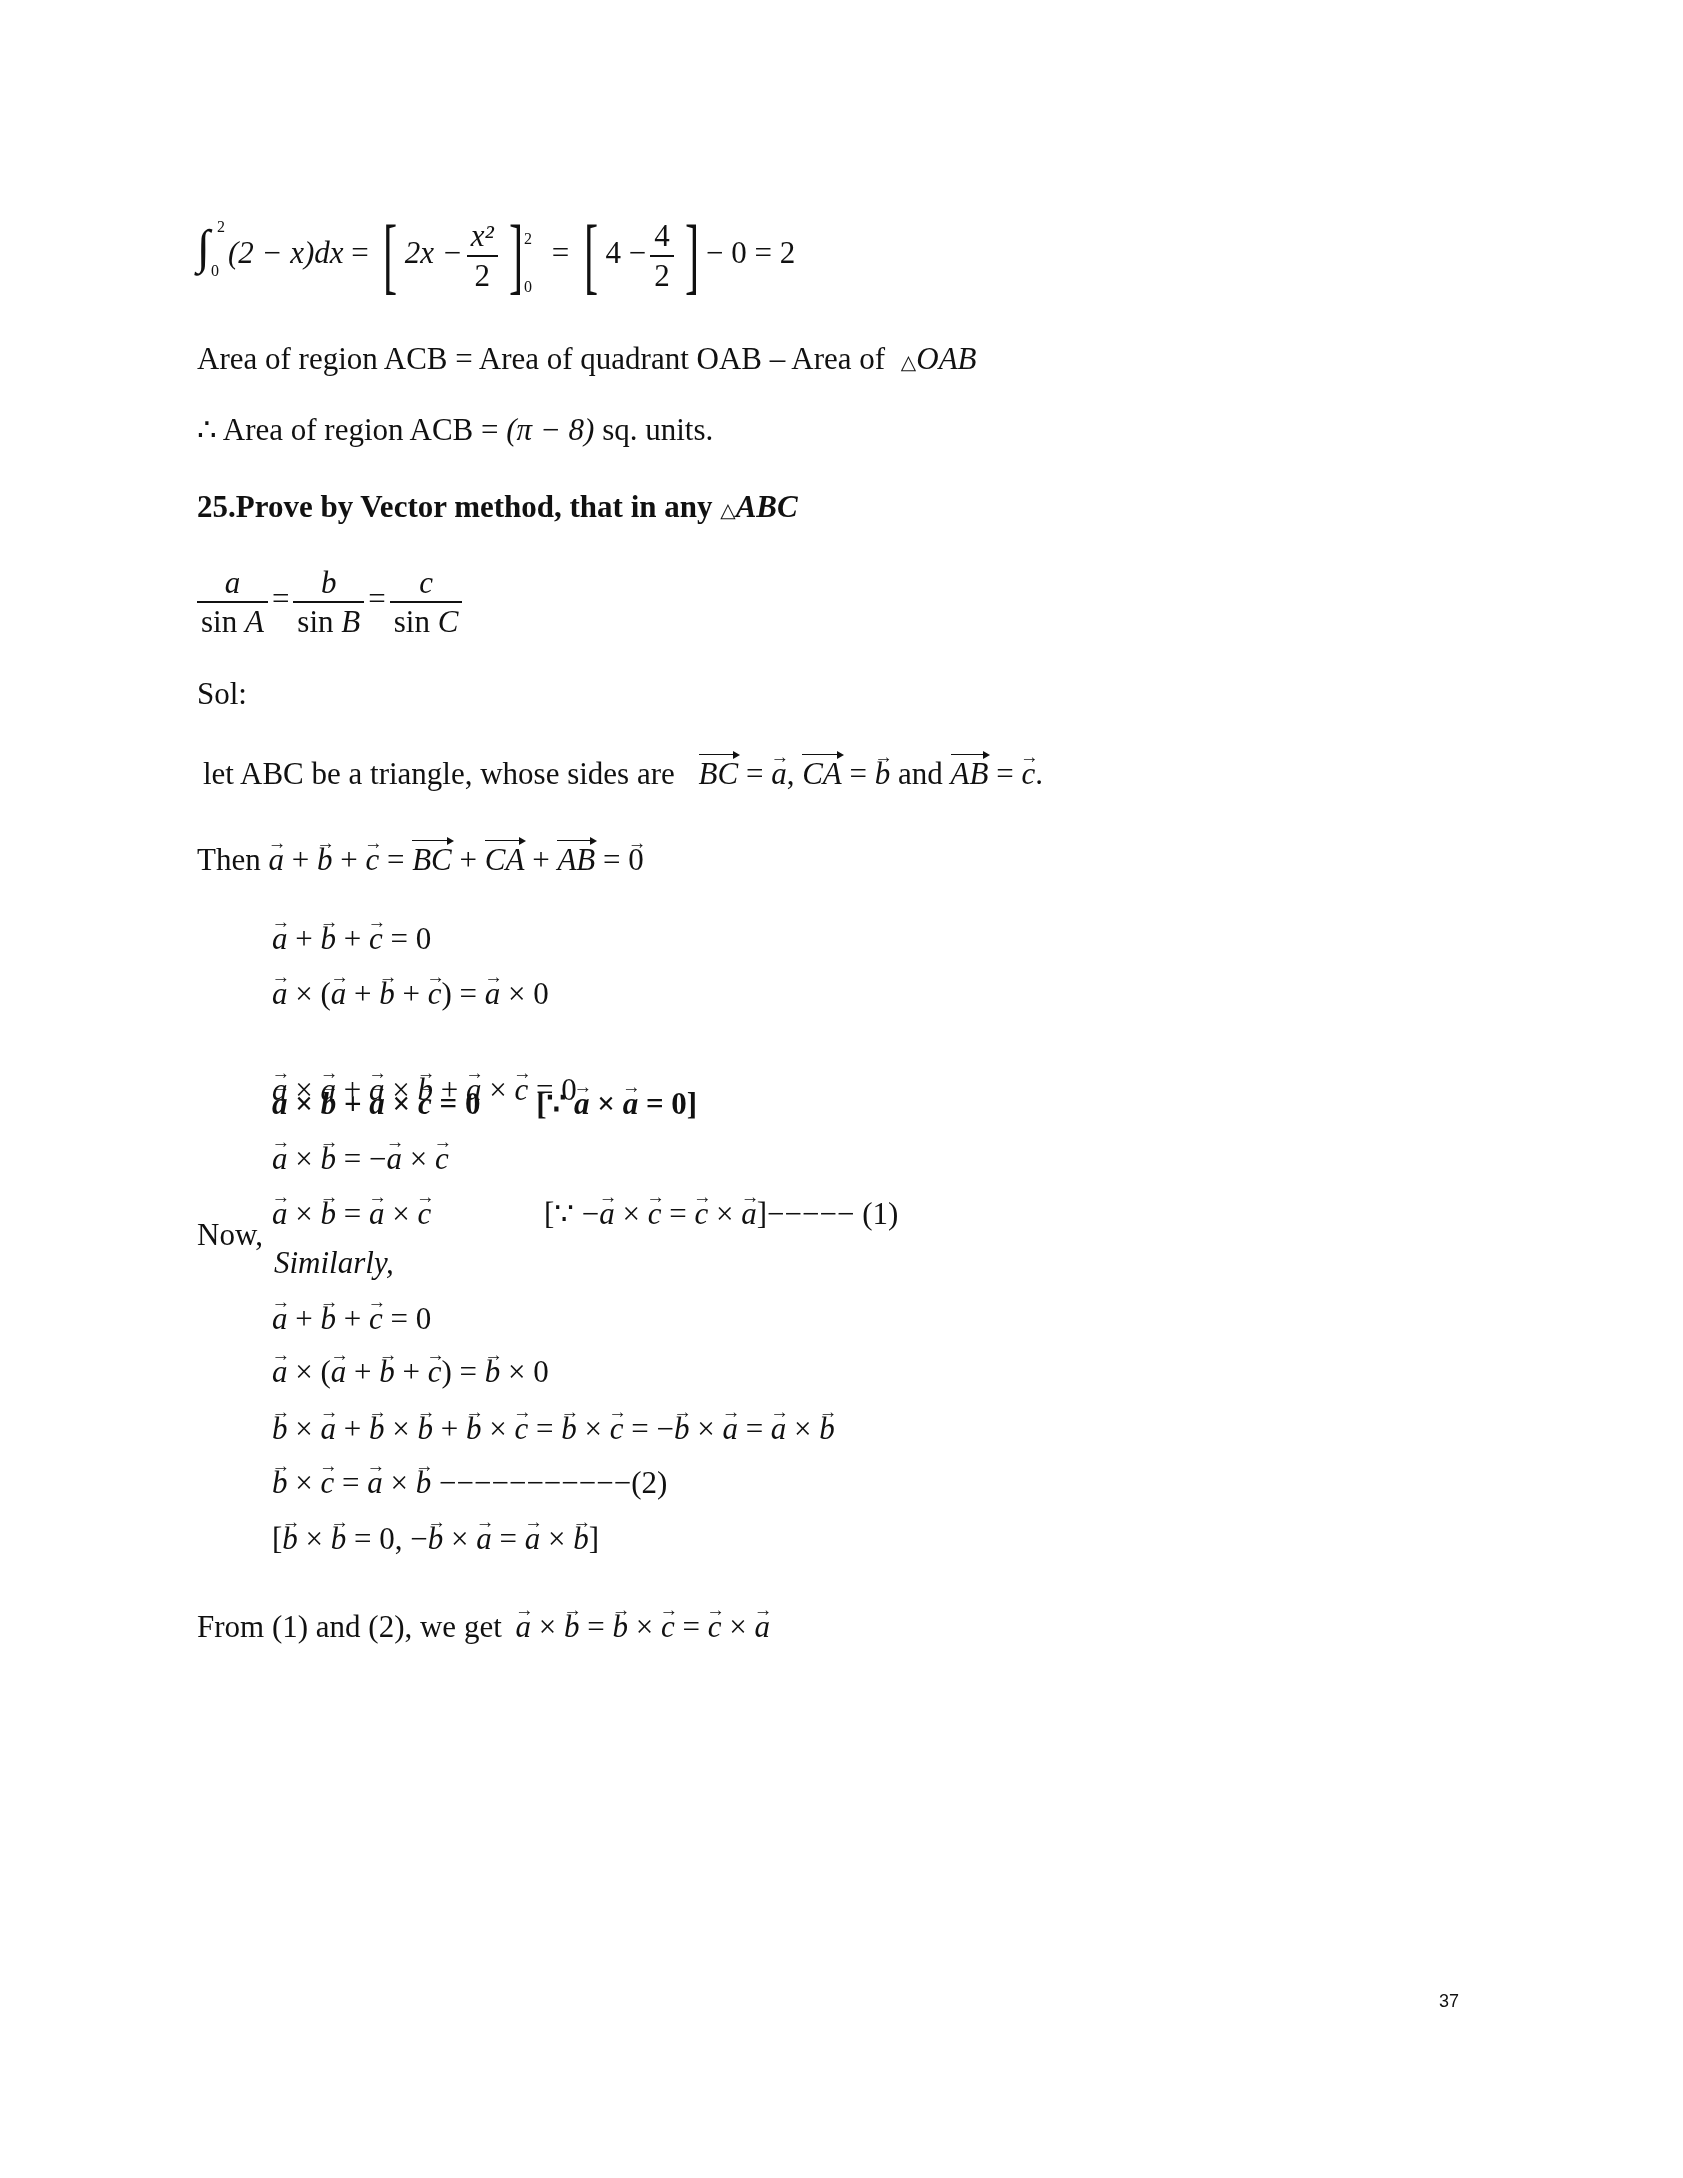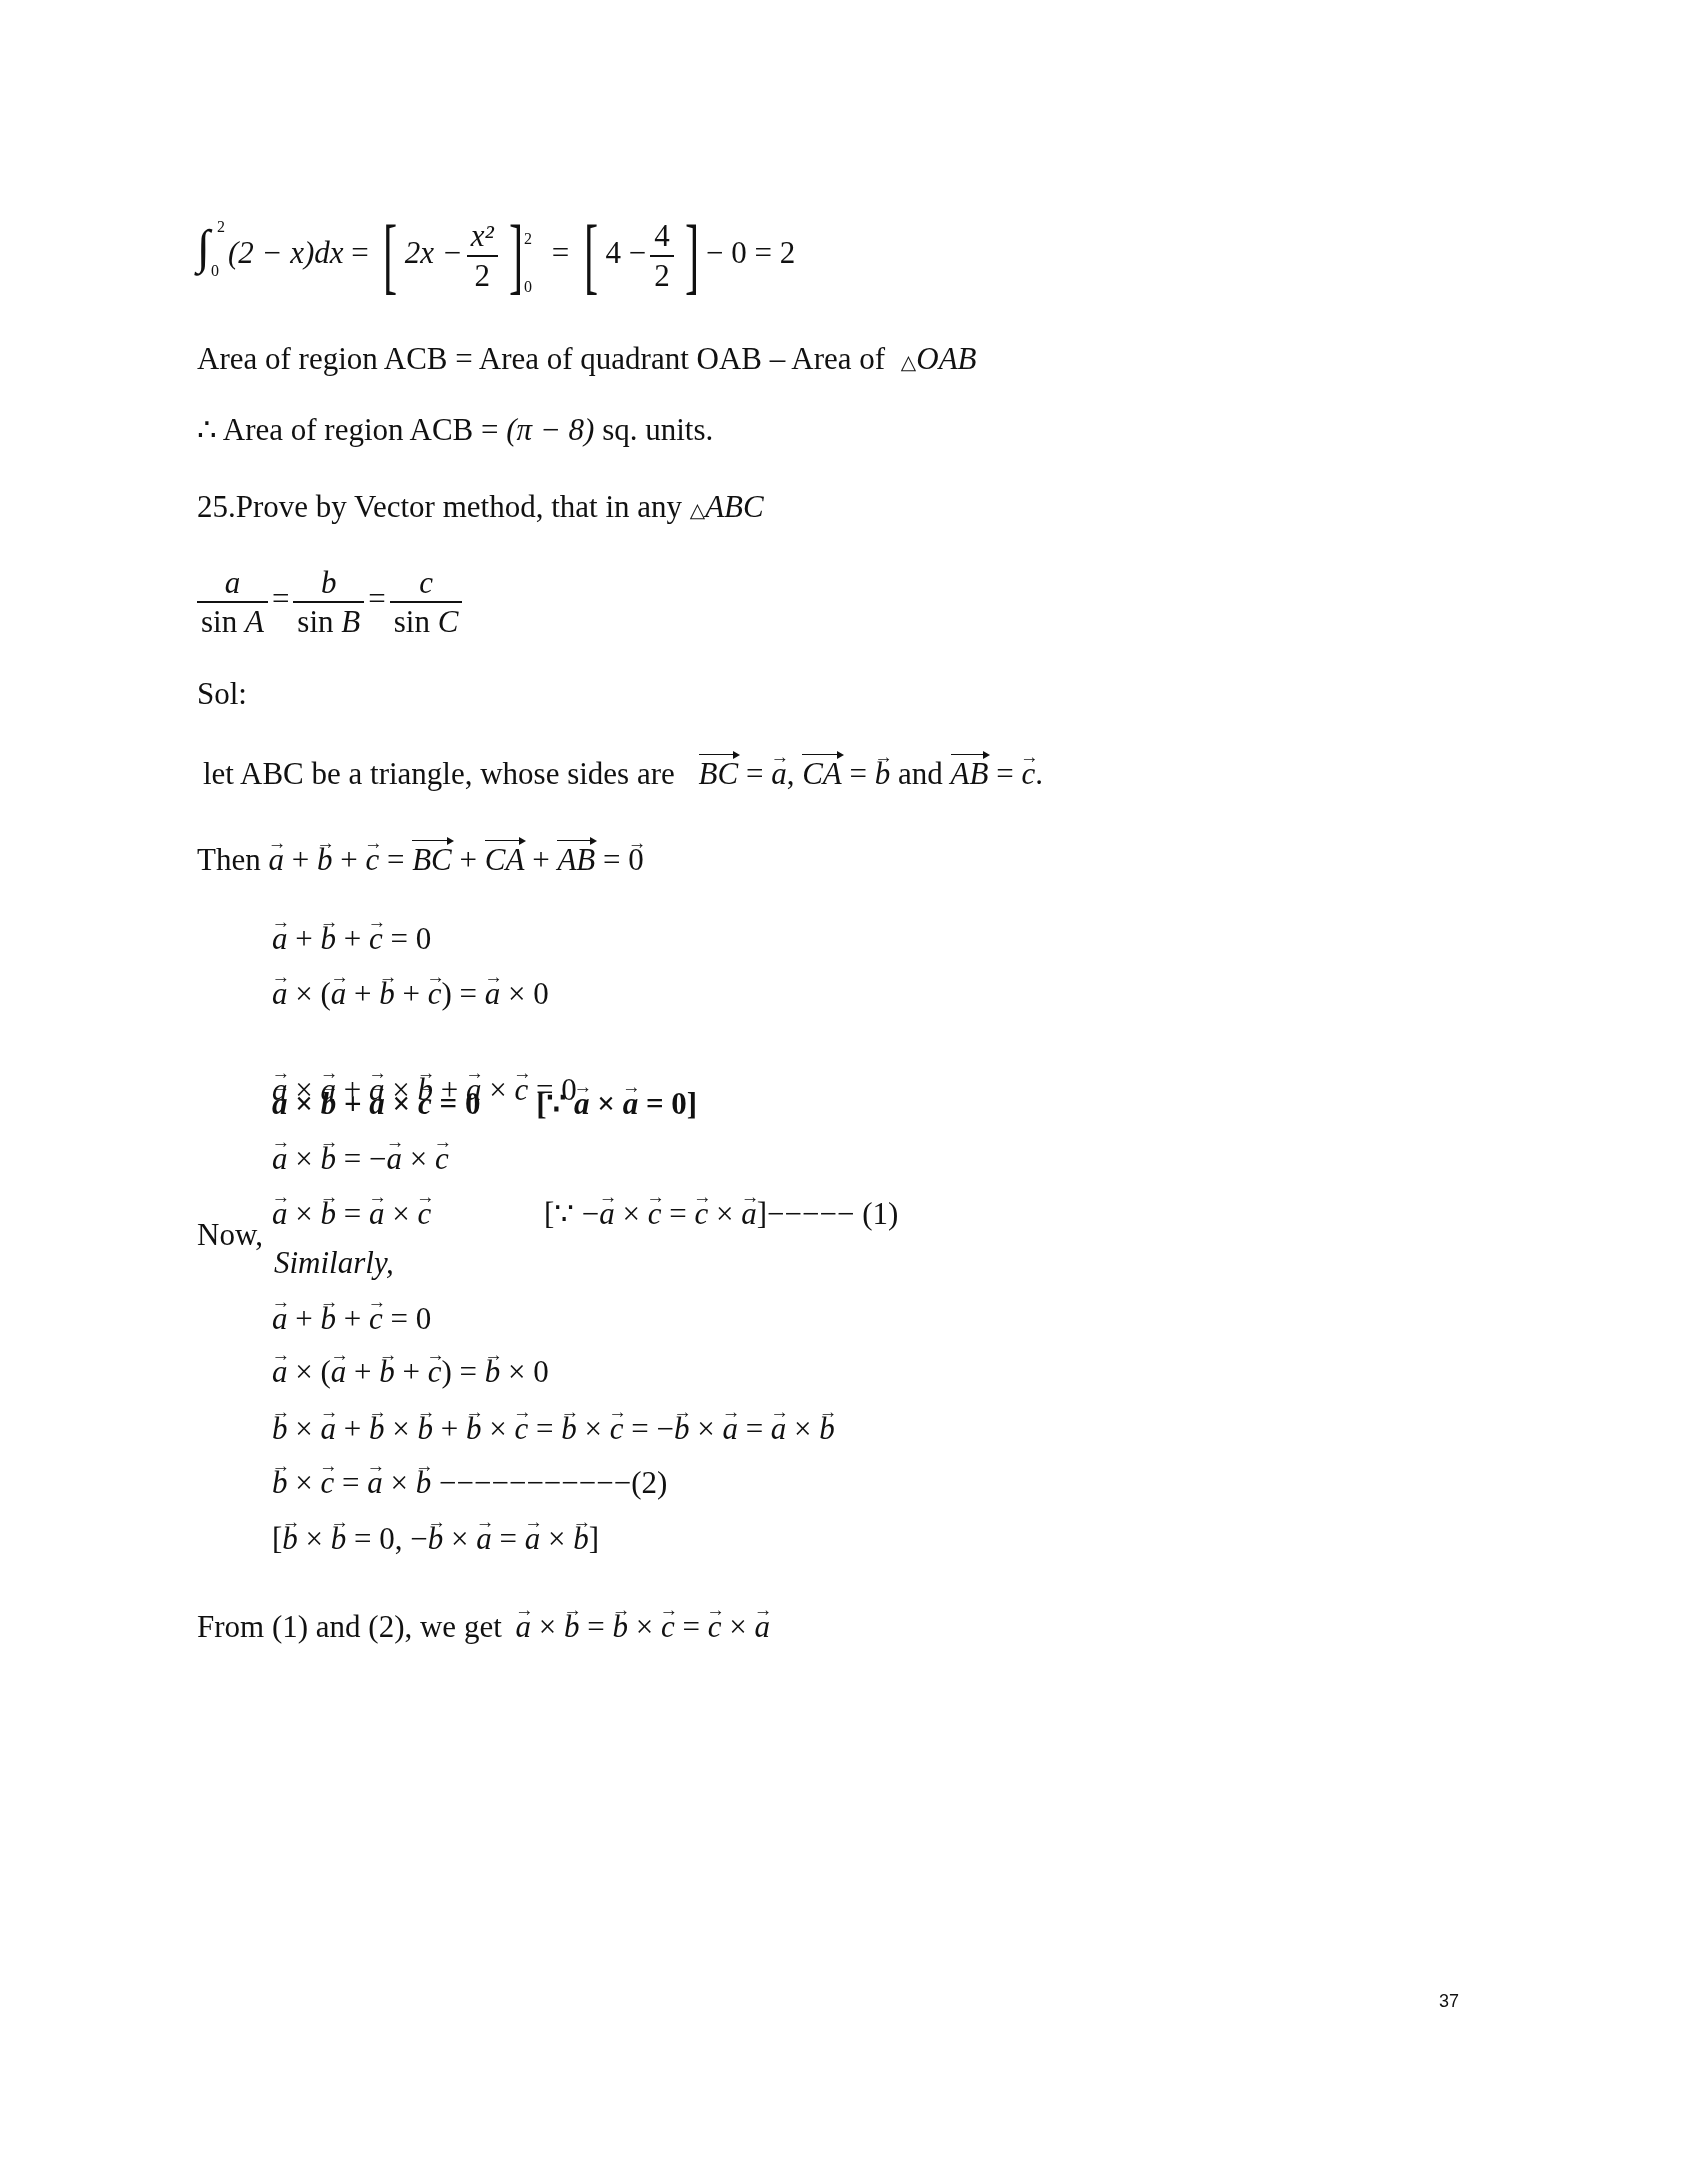--- a/index.html
+++ b/index.html
@@ -40,21 +40,21 @@
   <span>Area of region ACB = Area of quadrant OAB – Area of</span>
   <span class="tri" style="margin-left:8px;">△</span><span class="m">OAB</span>
 </div>
 
 <div class="line" style="left:197px; top:414px;">
   <span>∴ Area of region ACB =</span>
   <span class="m">(π − 8)</span>
   <span>sq. units.</span>
 </div>
 
-<div class="line" style="left:197px; top:491px;">
+<div class="line" style="left:197px; top:491px;font-weight:bold;">
   <span>25.Prove by Vector method, that in any</span>
   <span class="tri">△</span><span class="m">ABC</span>
 </div>
 
 <div class="line" style="left:197px; top:564px;">
   <span class="frac" style="margin-left:0;"><span class="num m">a</span><span class="den">sin <i>A</i></span></span><span>=</span><span class="frac"><span class="num m">b</span><span class="den">sin <i>B</i></span></span><span>=</span><span class="frac"><span class="num m">c</span><span class="den">sin <i>C</i></span></span>
 </div>
 
 <div class="line" style="left:197px; top:678px;">Sol:</div>
 

